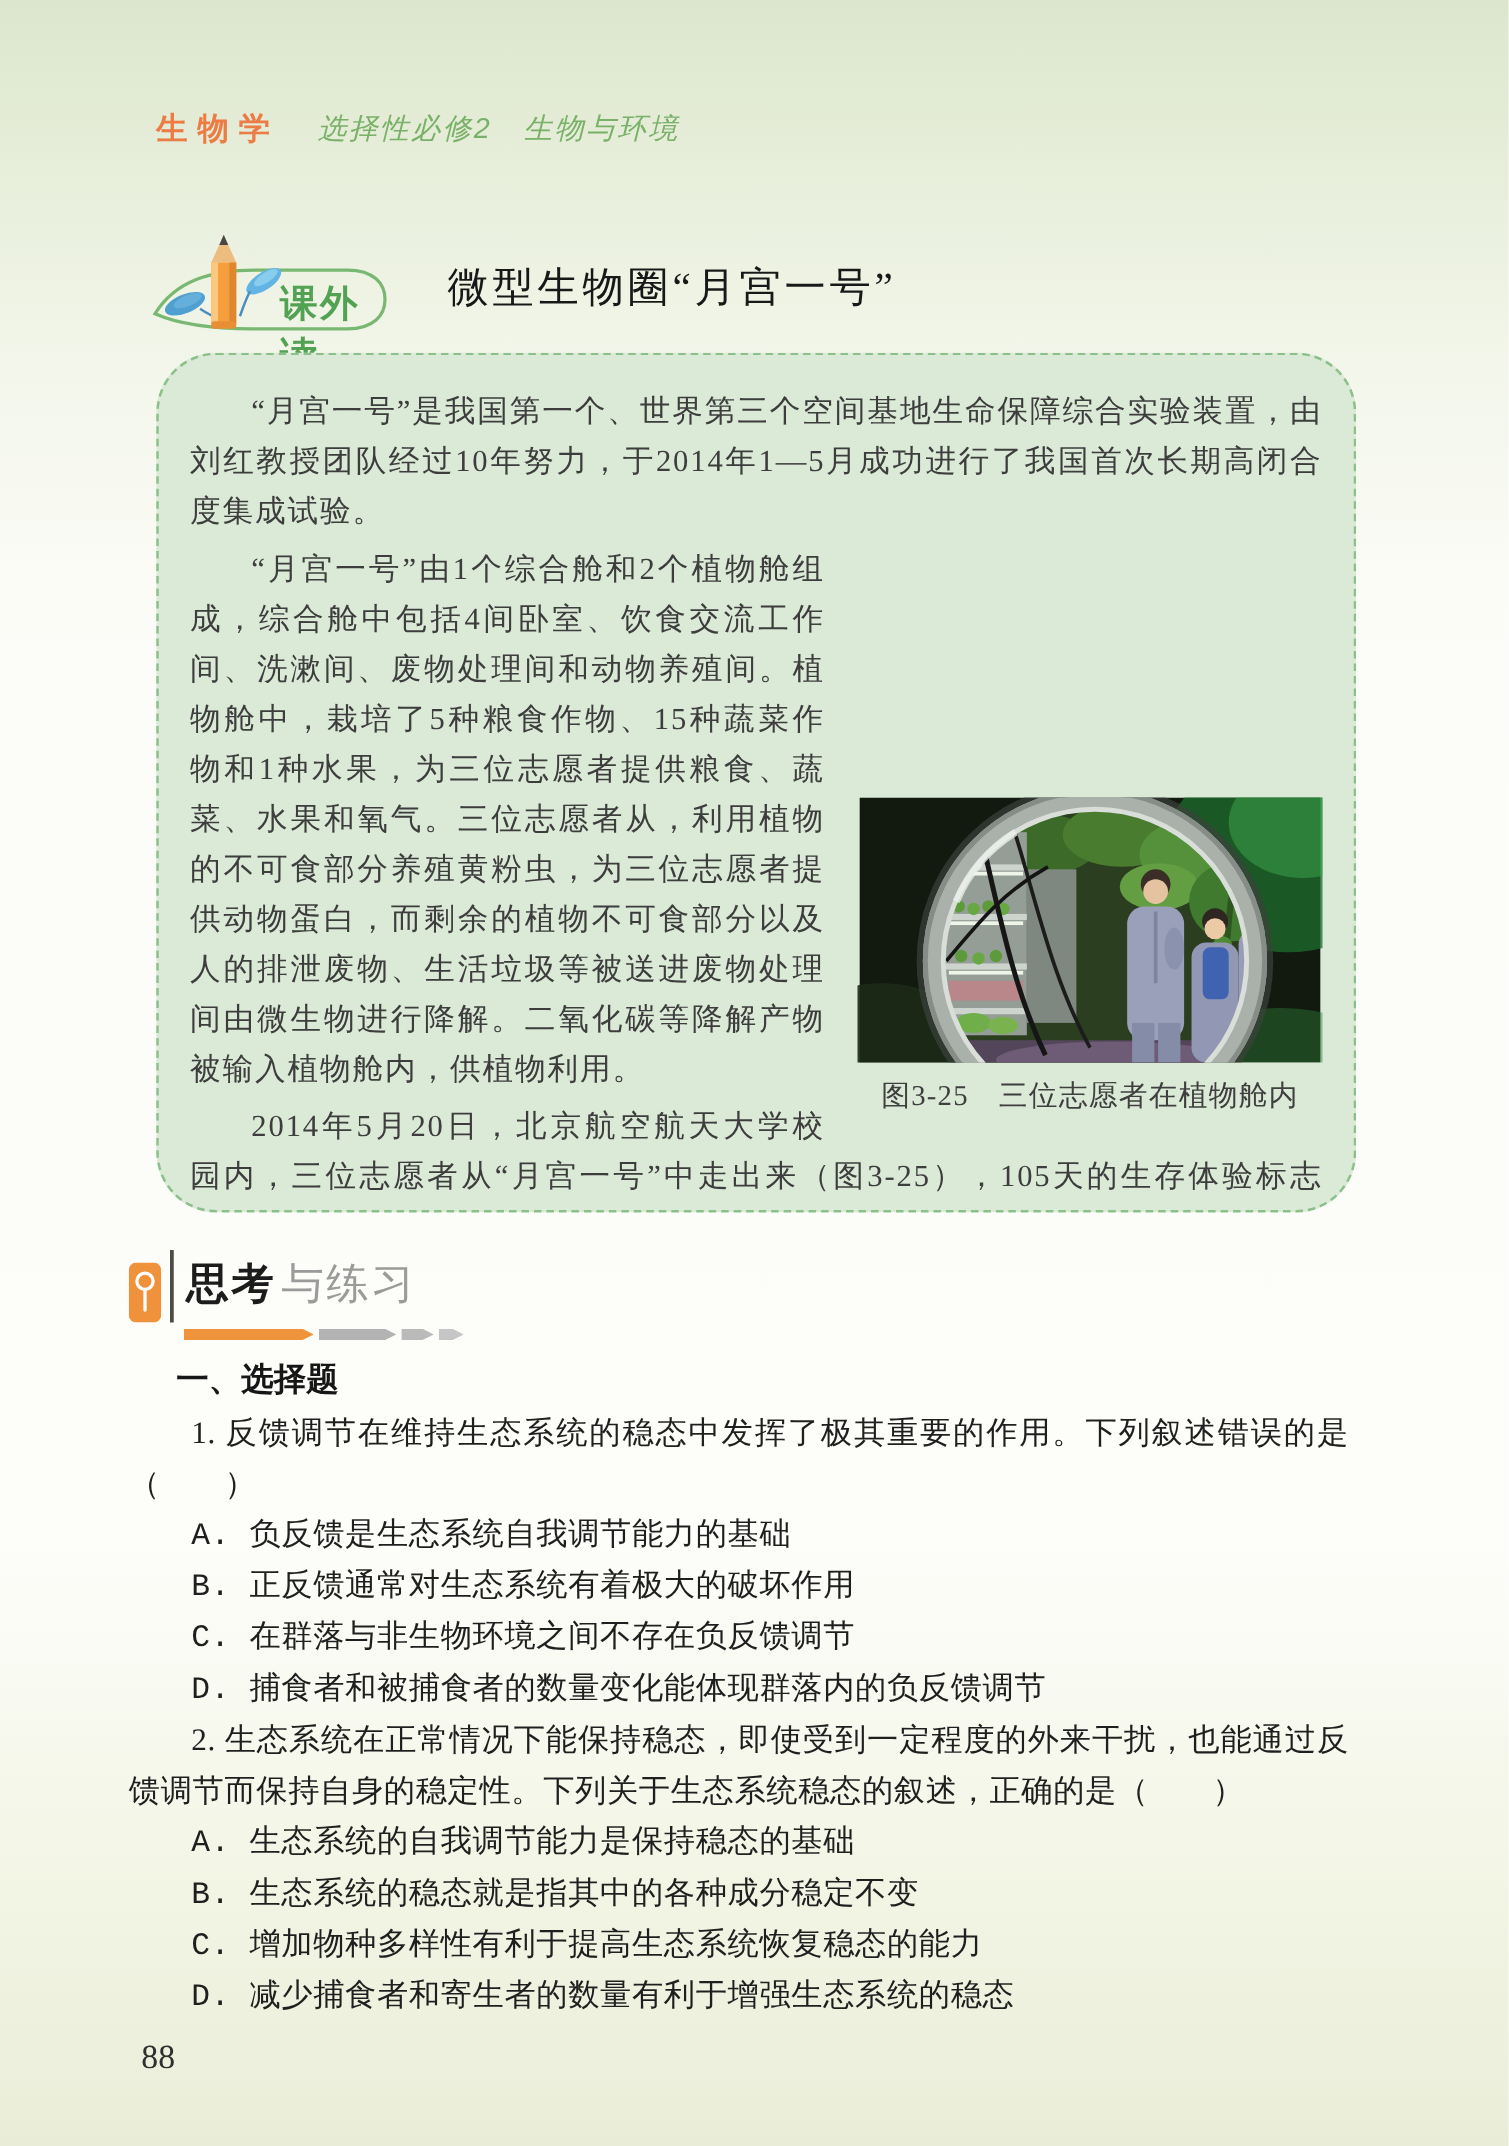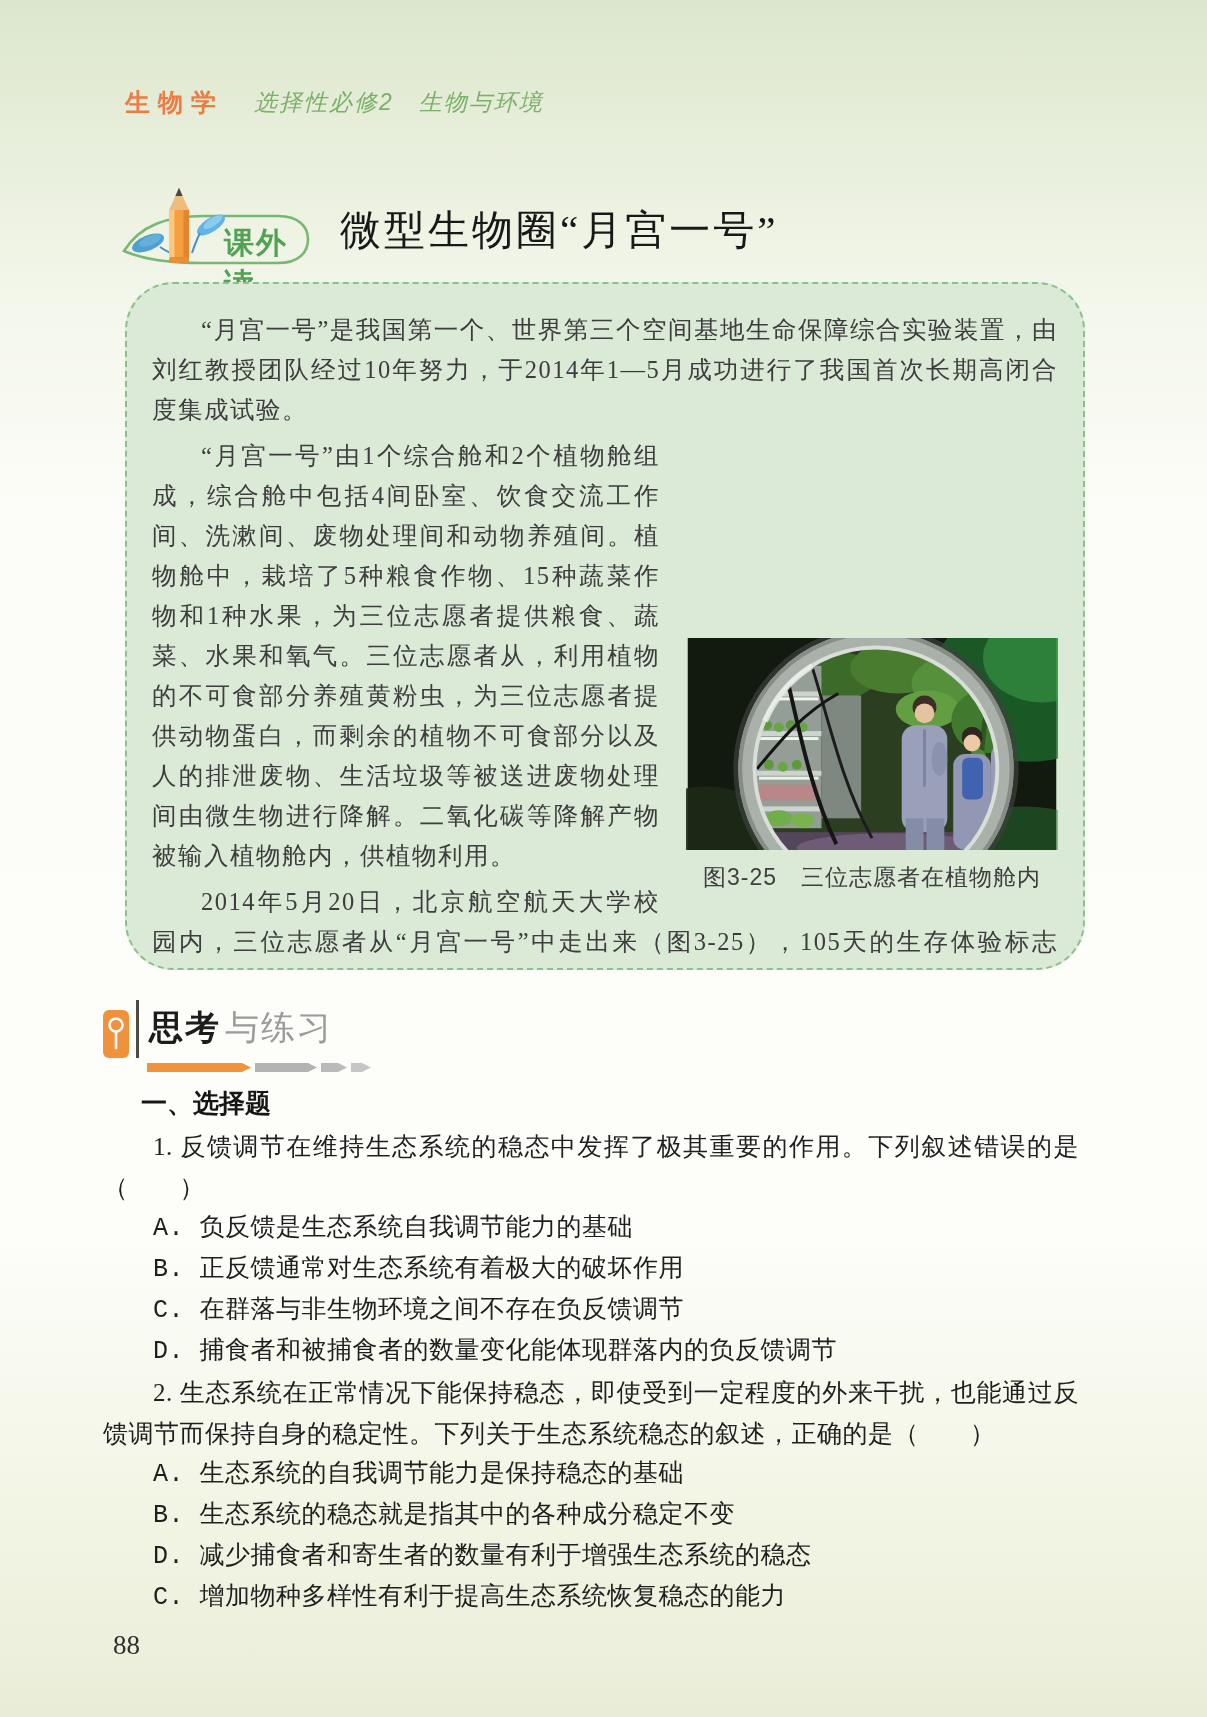--- a/index.html
+++ b/index.html
@@ -8,34 +8,34 @@
     position:relative;width:1207px;height:1717px;overflow:hidden;
     background:linear-gradient(180deg,#dce6cd 0%,#e7eeda 8%,#f4f7ec 18%,#fcfdf8 30%,#fdfdfa 72%,#f2f5e4 88%,#e9edd8 100%);
   }
   
   .book-header{position:absolute;top:86px;left:125px;display:flex;align-items:center;font-family:"Liberation Sans","DejaVu Sans",sans-serif;}
   .hdr-subject{color:#ec7c45;font-size:25px;font-weight:bold;letter-spacing:8px;}
   .hdr-module{color:#7ab169;font-size:23px;font-style:italic;letter-spacing:2px;margin-left:30px;}
   
   .title-row{position:absolute;top:183px;left:116px;display:flex;align-items:center;}
   .badge{position:relative;width:198px;height:88px;flex:0 0 auto;}
-  .reading-title{margin:6px 0 0 26px;font-size:41px;font-weight:500;color:#181818;letter-spacing:3px;}
+  .reading-title{margin:6px 0 0 44px;font-size:33px;font-weight:500;color:#181818;letter-spacing:3px;}
   
   .reading-box{
     position:absolute;top:282px;left:125px;width:960px;height:688px;box-sizing:border-box;
     background:#dbe9d7;border:2px dashed #8bc08a;border-radius:48px;
     padding:26px 25px 0 25px;overflow:hidden;
     font-size:24.5px;line-height:40px;letter-spacing:1.5px;color:#3d3d3d;text-align:justify;
   }
   .reading-box p{margin:0 0 6px 0;text-indent:2em;}
   .fig{float:right;width:372px;margin:202px 0 0 26px;}
   .fig svg{display:block;}
   .fig-caption{
     margin-top:12px;text-align:center;text-indent:0;
-    font-family:Liberation Sans, sans-serif;
+    font-family:Liberation Serif, serif;
     font-size:23px;color:#3f3f3f;letter-spacing:1px;line-height:30px;
   }
   
   .ex-header{position:absolute;top:1002px;left:103px;}
   .ex-title-line{display:flex;align-items:flex-end;height:56px;}
   .ex-icon{align-self:flex-start;margin-top:8px;}
   .ex-vline{width:3px;height:58px;background:#4c4c44;margin:0 10px 0 7px;}
   .ex-title{margin:0;font-family:Liberation Mono, monospace;font-size:34px;line-height:56px;letter-spacing:2px;}
   .ex-title .t-bold{font-weight:bold;color:#1c1c1c;}
   .ex-title .t-light{font-weight:normal;color:#9b9b9b;margin-left:4px;}
@@ -200,19 +200,19 @@
   <div class="questions">
     <p class="subsection">一、选择题</p>
     <p class="stem">1. 反馈调节在维持生态系统的稳态中发挥了极其重要的作用。下列叙述错误的是（　　）</p>
     <p class="option">A. 负反馈是生态系统自我调节能力的基础</p>
     <p class="option">B. 正反馈通常对生态系统有着极大的破坏作用</p>
     <p class="option">C. 在群落与非生物环境之间不存在负反馈调节</p>
     <p class="option">D. 捕食者和被捕食者的数量变化能体现群落内的负反馈调节</p>
     <p class="stem">2. 生态系统在正常情况下能保持稳态，即使受到一定程度的外来干扰，也能通过反馈调节而保持自身的稳定性。下列关于生态系统稳态的叙述，正确的是（　　）</p>
     <p class="option">A. 生态系统的自我调节能力是保持稳态的基础</p>
     <p class="option">B. 生态系统的稳态就是指其中的各种成分稳定不变</p>
+    <p class="option">C. 增加物种多样性有利于提高生态系统恢复稳态的能力</p>
     <p class="option">D. 减少捕食者和寄生者的数量有利于增强生态系统的稳态</p>
-    <p class="option">C. 增加物种多样性有利于提高生态系统恢复稳态的能力</p>
   </div>
 
   <div class="page-number">88</div>
 
 </div>
 
 </body></html>

